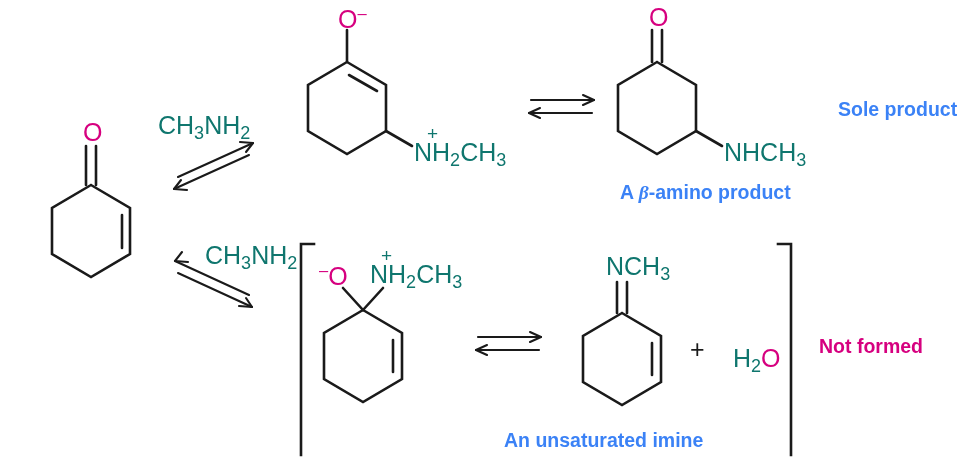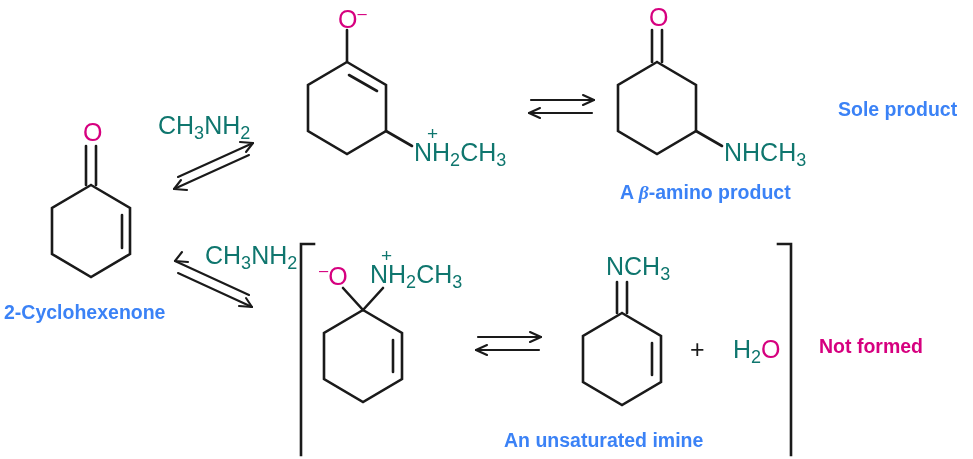--- a/index.html
+++ b/index.html
@@ -117,21 +117,20 @@
       <line x1="478" y1="337" x2="541" y2="337"></line>
       <path d="M541,337 L530,332 M541,337 L530,342" stroke-width="2.1" fill="none"></path>
       <line x1="539" y1="350" x2="476" y2="350"></line>
       <path d="M476,350 L487,345 M476,350 L487,355" stroke-width="2.1" fill="none"></path>
     </g>
 
   </svg>
 
   <div class="lbl formula mag" style="left:83px;top:120px;">O</div>
 
-  <div class="lbl name bold" style="left:4px;top:303px;">2-Cyclohexenone</div>
 
   <div class="lbl formula teal" style="left:158px;top:113px;">
     <span>CH</span><span class="sub">3</span><span>NH</span><span class="sub">2</span>
   </div>
 
   <div class="lbl formula teal" style="left:205px;top:243px;">
     <span>CH</span><span class="sub">3</span><span>NH</span><span class="sub">2</span>
   </div>
 
   <div class="lbl formula mag" style="left:338px;top:5px;">
@@ -165,21 +164,21 @@
   <div class="lbl formula teal" style="left:370px;top:262px;">
     <span>NH</span><span class="sub">2</span><span>CH</span><span class="sub">3</span>
   </div>
 
   <div class="lbl formula teal" style="left:577px;top:254px;margin-left:29px;">
     <span>NCH</span><span class="sub">3</span>
   </div>
 
   <div class="lbl formula" style="left:690px;top:337px;color:#1a1a1a;">+</div>
 
-  <div class="lbl formula" style="left:733px;top:337px;text-align:center;">
+  <div class="lbl formula" style="left:733px;top:346px;text-align:center;">
     <span class="teal">H</span><span class="sub teal">2</span><span class="mag">O</span>
   </div>
 
   <div class="lbl name mag" style="left:819px;top:337px;font-weight:bold;">Not formed</div>
 
   <div class="lbl name bold" style="left:504px;top:431px;">An unsaturated imine</div>
 
 </div>
 
 </body></html>

